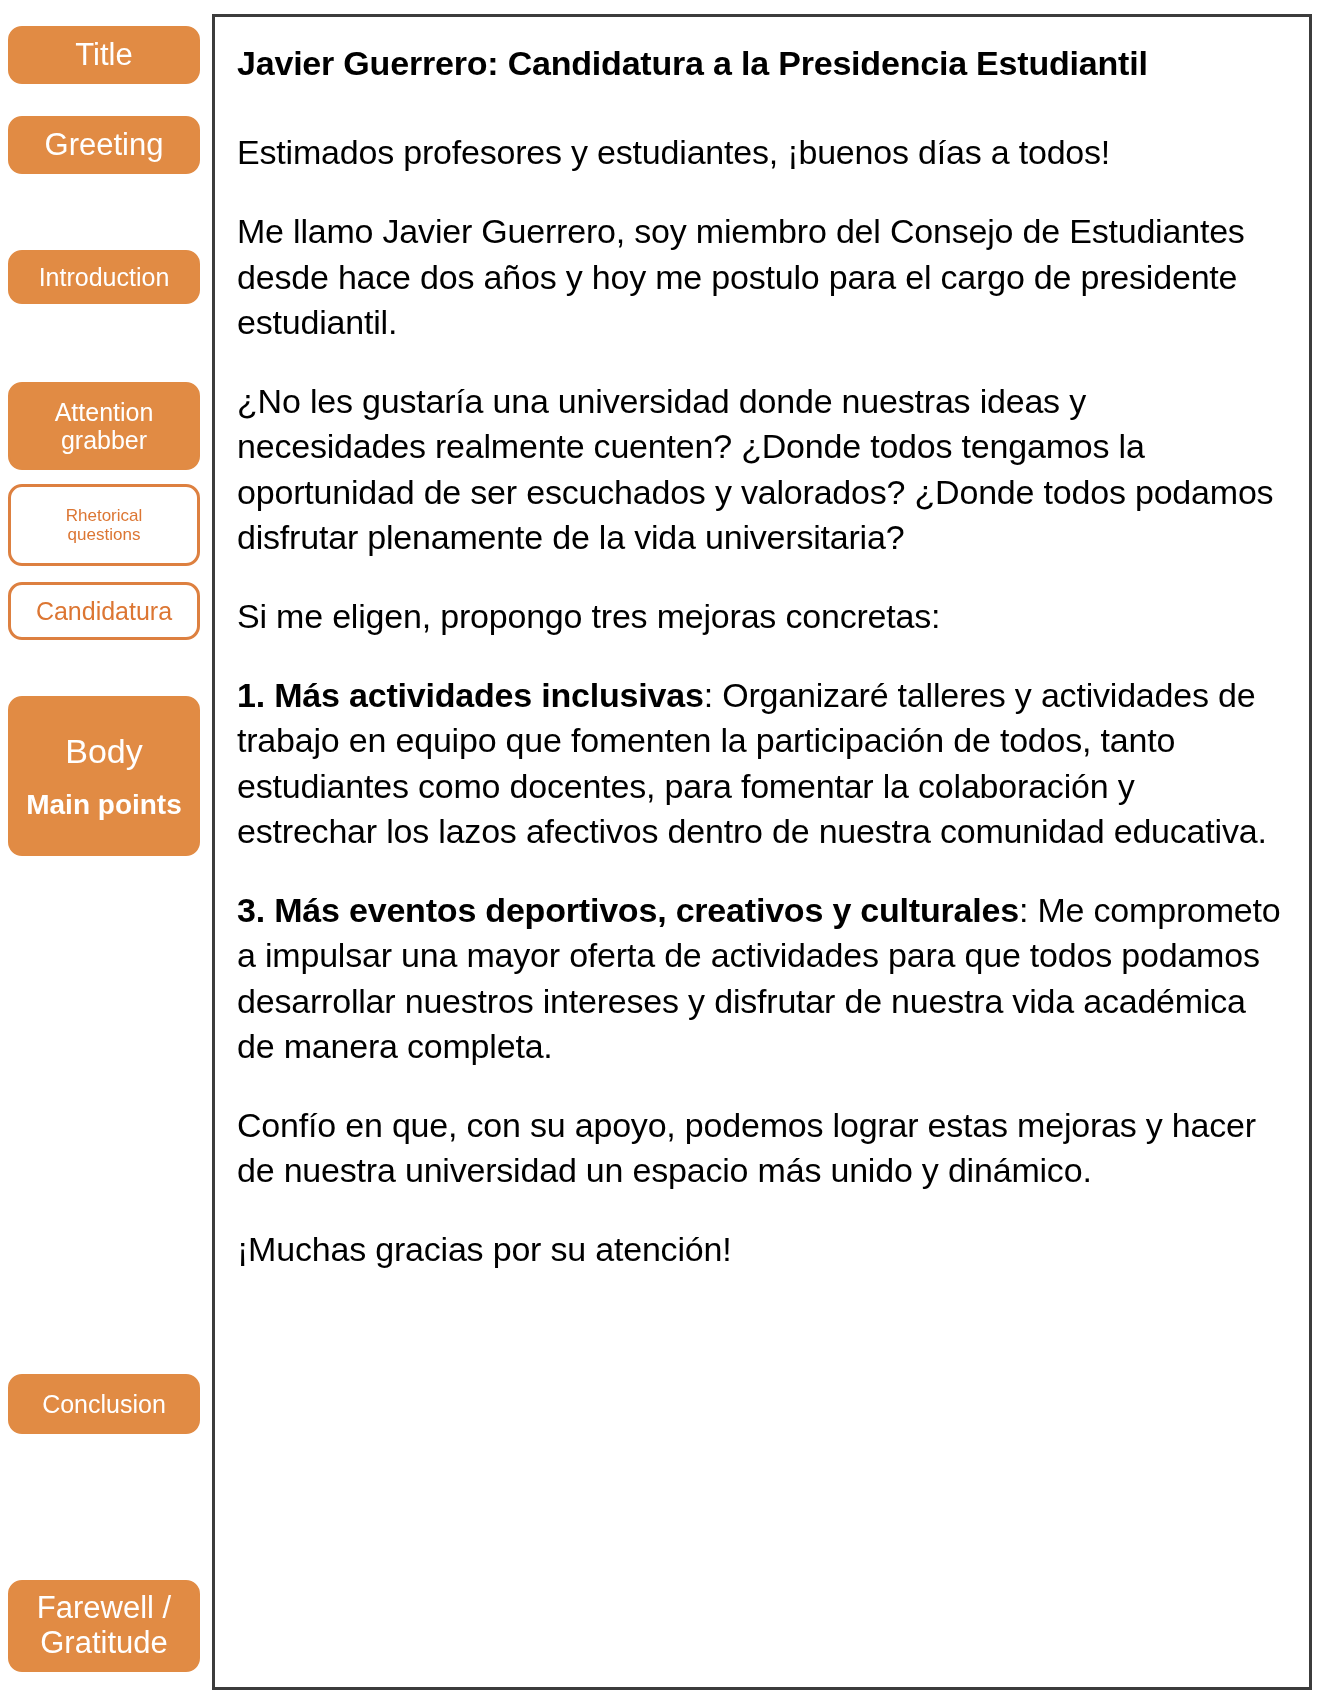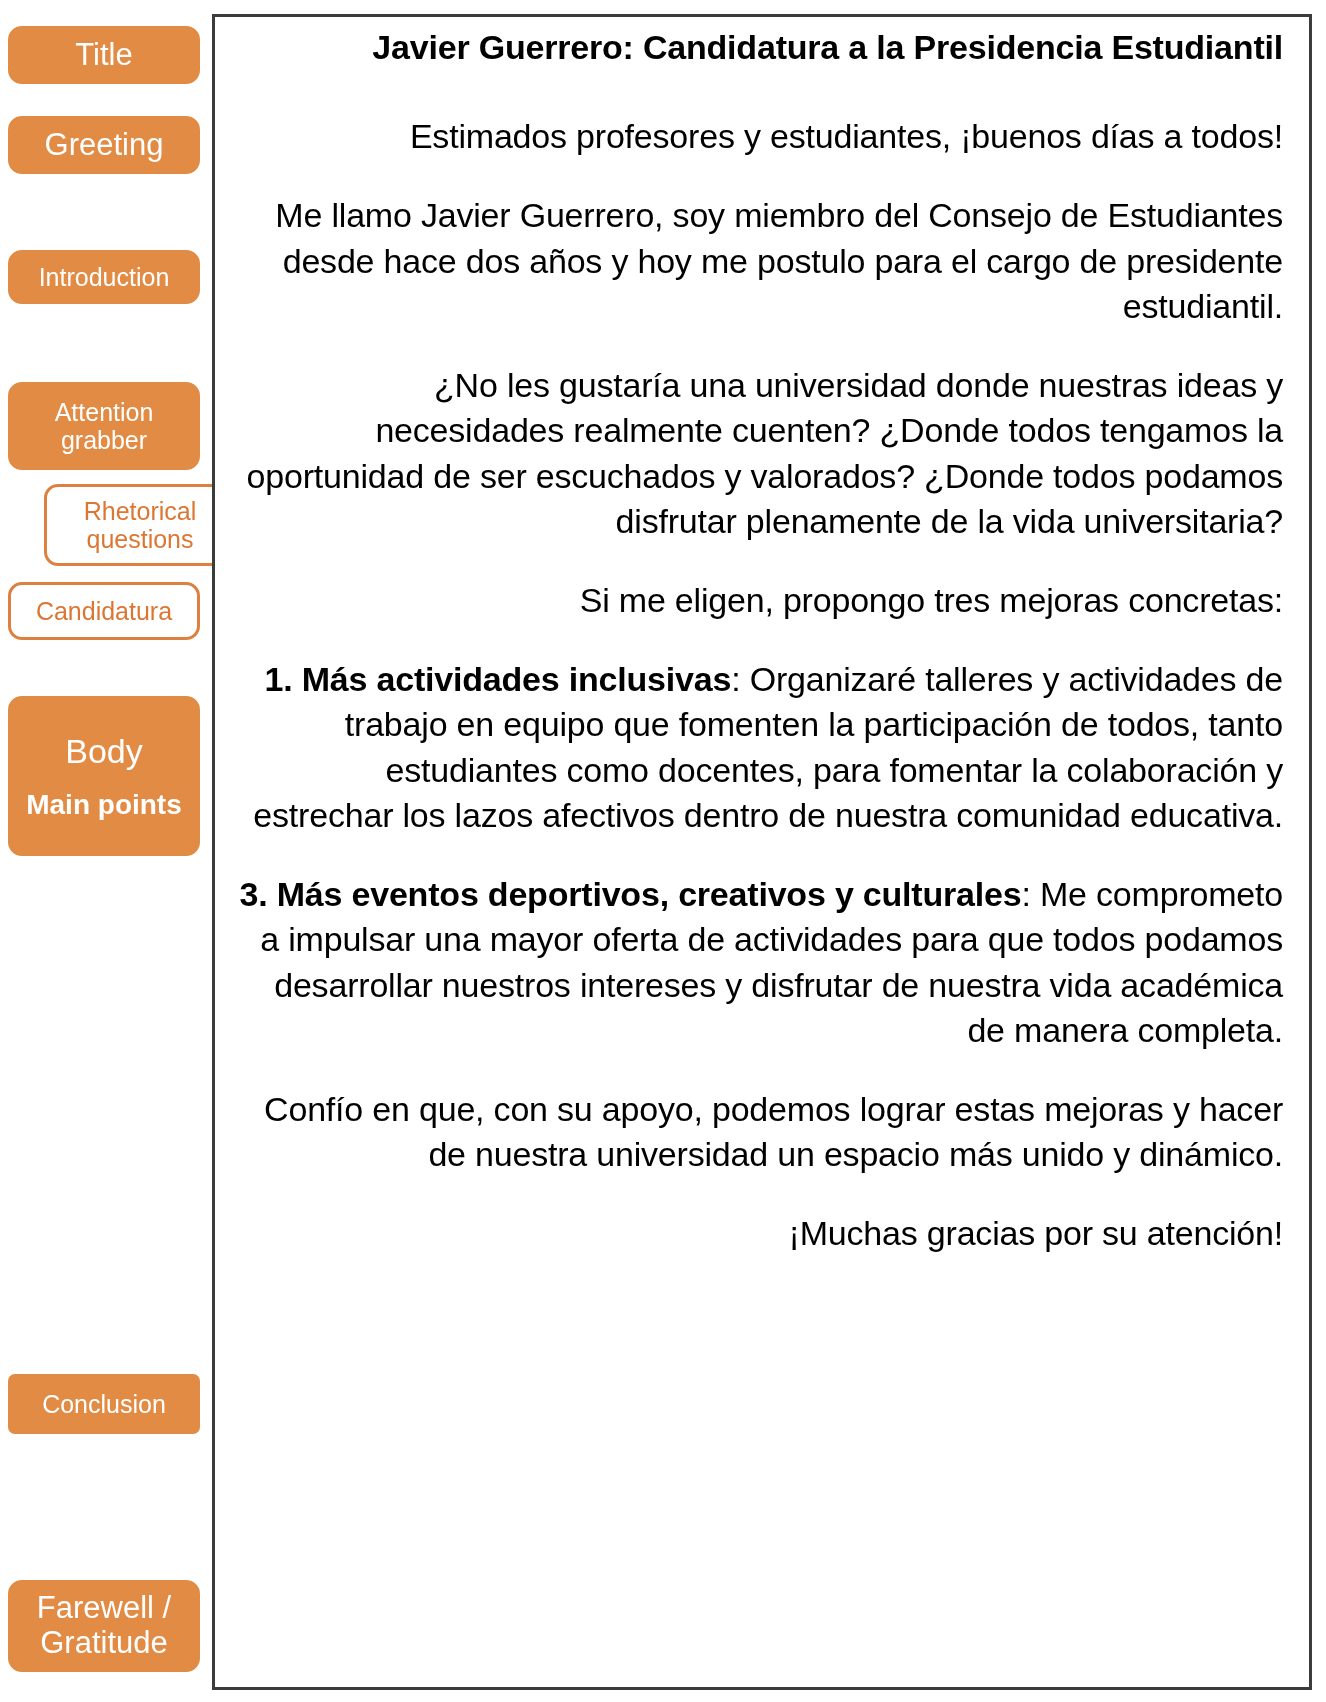--- a/index.html
+++ b/index.html
@@ -53,24 +53,24 @@
   .tag.outline {
     background: #ffffff;
     color: #DC7633;
     border: 3px solid #DD8040;
   }
 
   .tag-title      { top: 26px;   height: 58px;  font-size: 31px; }
   .tag-greeting   { top: 116px;  height: 58px;  font-size: 31px; }
   .tag-intro      { top: 214px;  height: 54px;  font-size: 25px; margin-top: 36px; }
   .tag-attention  { top: 382px;  height: 88px;  font-size: 25px; font-weight: normal; }
-  .tag-rhetorical { top: 484px;  height: 82px;  font-size: 25px; margin-left: 36px; }
+  .tag-rhetorical { top: 484px;  height: 82px;  font-size: 17px; }
   .tag-repetition { top: 582px;  height: 58px;  font-size: 25px; }
   .tag-body       { top: 696px;  height: 160px; font-size: 34px; }
-  .tag-conclusion { top: 1374px; height: 60px;  font-size: 25px; border-radius: 7px; } 
+  .tag-conclusion { top: 1374px; height: 60px;  font-size: 25px; } 
   .tag-farewell-b { top: 1580px; height: 92px;  font-size: 31px; }
 
   .tag-body .sub {
     font-size: 28px;
     font-weight: bold;
     margin-top: 19px;
   }
 
   
   .doc-panel {
@@ -79,22 +79,21 @@
     top: 14px;
     width: 1100px;
     height: 1676px;
     box-sizing: border-box;
     border: 3px solid #3c3c3c;
     background: #ffffff;
     overflow: hidden;
   }
 
   .doc-inner {
-    padding: 8px 26px 10px 22px;
-    text-align: right;
+    padding: 24px 26px 10px 22px;
   }
 
   .para {
     font-family: "Liberation Sans Narrow", "Liberation Sans", sans-serif;
     font-stretch: condensed;
     font-size: 34px;
     line-height: 1.33;
     color: #000000;
     margin: 0 0 34px 0;
     letter-spacing: -0.2px;

